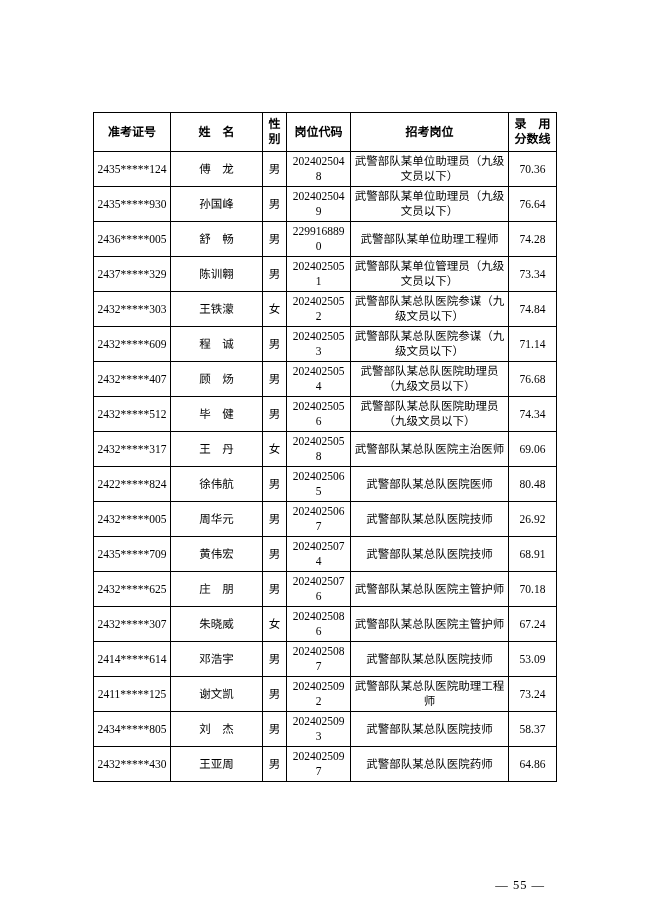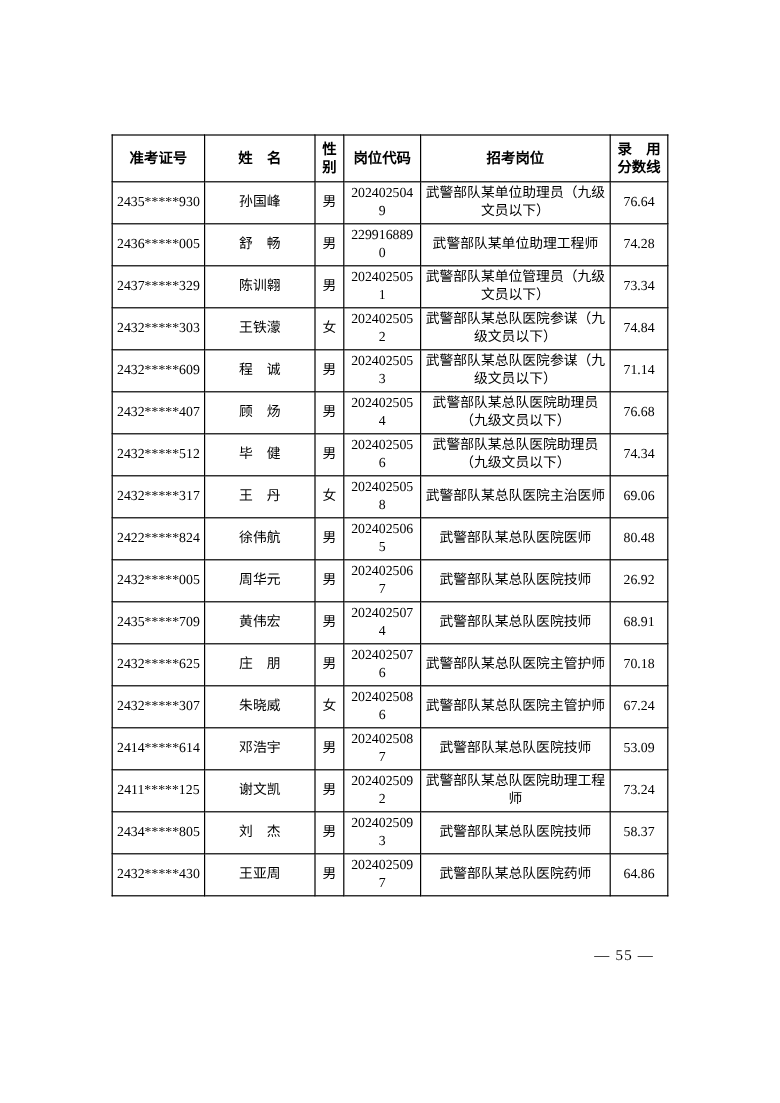--- a/index.html
+++ b/index.html
@@ -53,21 +53,21 @@
     text-align: left;
     padding-left: 5px;
     padding-right: 2px;
     line-height: 15px;
   }
   td.num-cell {
     letter-spacing: 0;
   }
   .page-number {
     position: absolute;
-    top: 789px;
+    top: 878px;
     right: 105px;
     font-size: 12.5px;
     letter-spacing: 1px;
     font-family: "Liberation Serif", "DejaVu Serif", serif;
   }
 </style>
 </head>
 <body>
 
 <div class="page">
@@ -88,20 +88,28 @@
         <th class="pre-line">性
 别</th>
         <th>岗位代码</th>
         <th>招考岗位</th>
         <th class="pre-line">录　用
 分数线</th>
       </tr>
     </thead>
     <tbody id="table-body">
         <tr>
+          <td class="num-cell">2435*****124</td>
+          <td>傅　龙</td>
+          <td>男</td>
+          <td class="num-cell">2024025048</td>
+          <td class="post-cell">武警部队某单位助理员（九级文员以下）</td>
+          <td class="num-cell">70.36</td>
+        </tr>
+        <tr>
           <td class="num-cell">2435*****930</td>
           <td>孙国峰</td>
           <td>男</td>
           <td class="num-cell">2024025049</td>
           <td class="post-cell">武警部队某单位助理员（九级文员以下）</td>
           <td class="num-cell">76.64</td>
         </tr>
         <tr>
           <td class="num-cell">2436*****005</td>
           <td>舒　畅</td>

